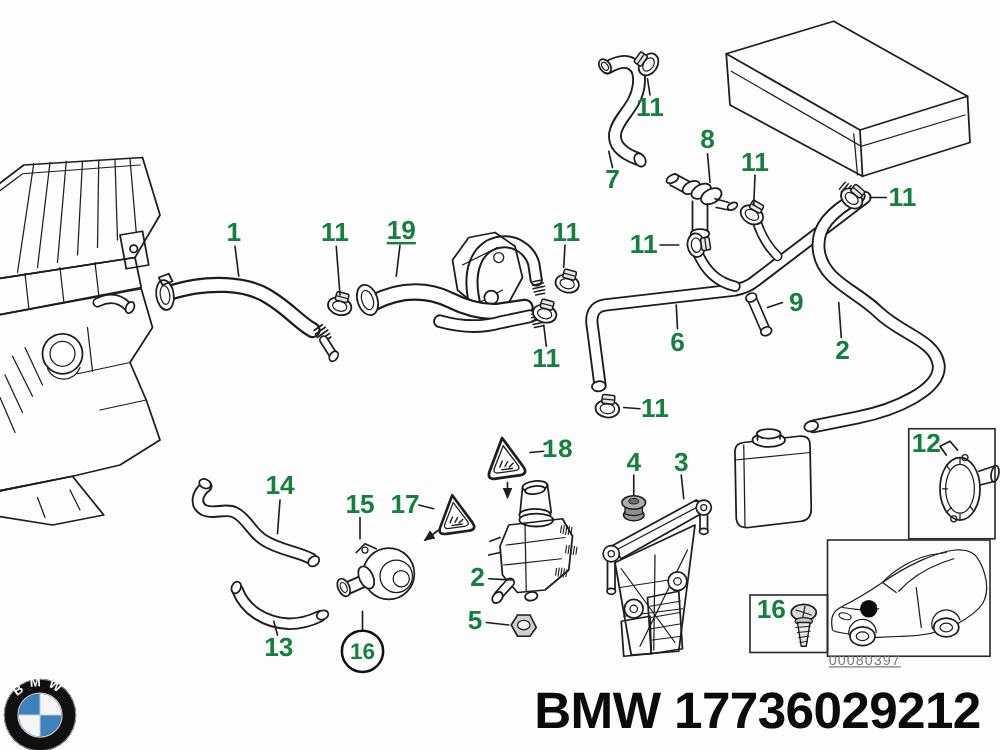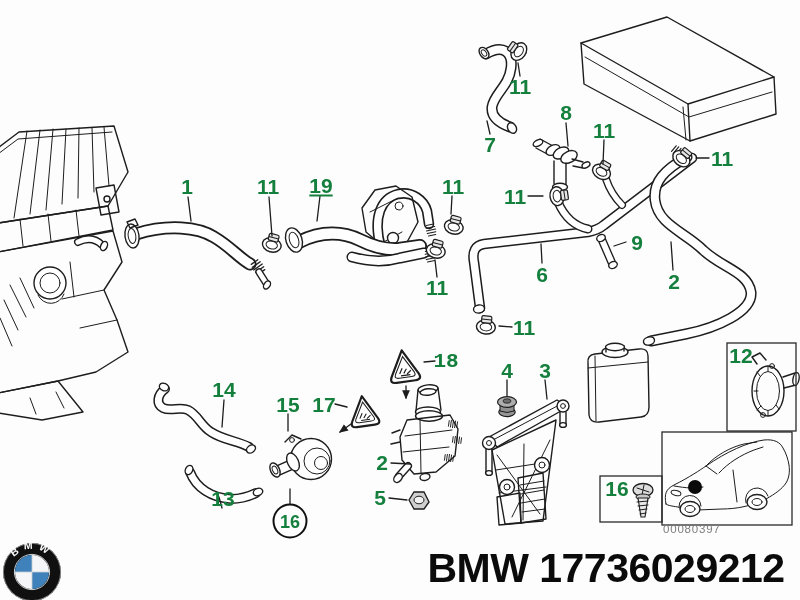--- a/index.html
+++ b/index.html
@@ -14,21 +14,21 @@
   .box{fill:none;stroke:#2a2a2a;stroke-width:1.3;}
   .ld{stroke:#1d1d1d;stroke-width:1.3;fill:none;stroke-linecap:round;}
   #callouts{position:absolute;left:0;top:0;width:800px;height:600px;pointer-events:none;}
   .callout{position:absolute;transform:translate(-50%,-50%);font-size:21px;font-weight:bold;
            color:#15803d;white-space:nowrap;line-height:1;}
   .callout.circled{border:2.2px solid #111;border-radius:50%;width:31px;height:31px;
            display:flex;align-items:center;justify-content:center;font-size:18px;background:#fdfdfd;}
   #caption{position:absolute;left:408px;top:548px;width:396px;text-align:center;
            font-size:41px;font-weight:bold;color:#0b0b0b;letter-spacing:-0.5px;line-height:1;}
   #diagram-code{position:absolute;left:663px;top:523px;font-size:11.5px;color:#7d7d7d;
-           letter-spacing:0.8px;}
+           letter-spacing:0.8px;text-decoration:underline;}
 </style>
 </head>
 <body>
 
 <div id="stage">
 
 <svg width="800" height="600" viewBox="0 0 800 600">
   <defs>
     <g id="clamp">
       <ellipse cx="0" cy="1" rx="9.5" ry="7" fill="#fff" stroke="#1d1d1d" stroke-width="1.4"></ellipse>
@@ -323,21 +323,21 @@
       <div class="callout" style="left: 604px; top: 130px;">11</div>
       <div class="callout" style="left: 515px; top: 196px;">11</div>
       <div class="callout" style="left: 722px; top: 158px;">11</div>
       <div class="callout" style="left: 542px; top: 274px;">6</div>
       <div class="callout" style="left: 637px; top: 242px;">9</div>
       <div class="callout" style="left: 674px; top: 281px;">2</div>
       <div class="callout" style="left: 524px; top: 327px;">11</div>
       <div class="callout" style="left: 224px; top: 389px;">14</div>
       <div class="callout" style="left: 288px; top: 404px;">15</div>
       <div class="callout" style="left: 324px; top: 404px;">17</div>
-      <div class="callout" style="left: 223px; top: 498px; text-align: right;">13</div>
+      <div class="callout" style="left: 223px; top: 518px; text-align: right;">13</div>
       <div class="callout circled" style="left: 290px; top: 521px;">16</div>
       <div class="callout" style="left: 446px; top: 361px; font-family: Liberation Mono, monospace;">18</div>
       <div class="callout" style="left: 507px; top: 370px;">4</div>
       <div class="callout" style="left: 545px; top: 370px;">3</div>
       <div class="callout" style="left: 382px; top: 462px;">2</div>
       <div class="callout" style="left: 380px; top: 497px;">5</div>
       <div class="callout" style="left: 741px; top: 355px;">12</div>
       <div class="callout" style="left: 617px; top: 488px;">16</div>
     </div>
 

